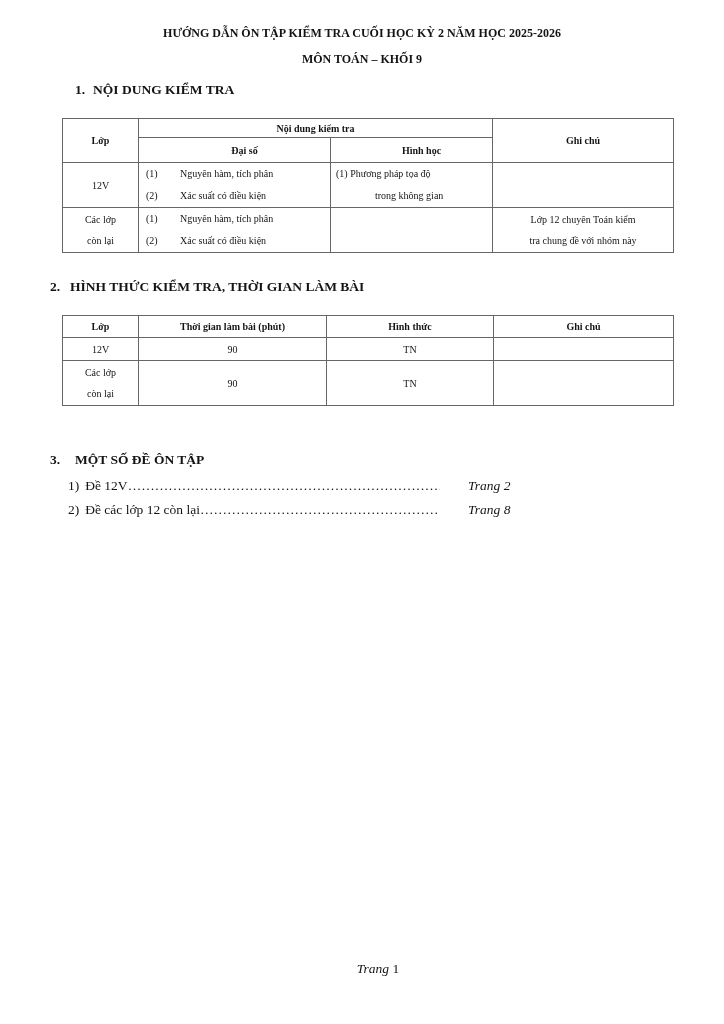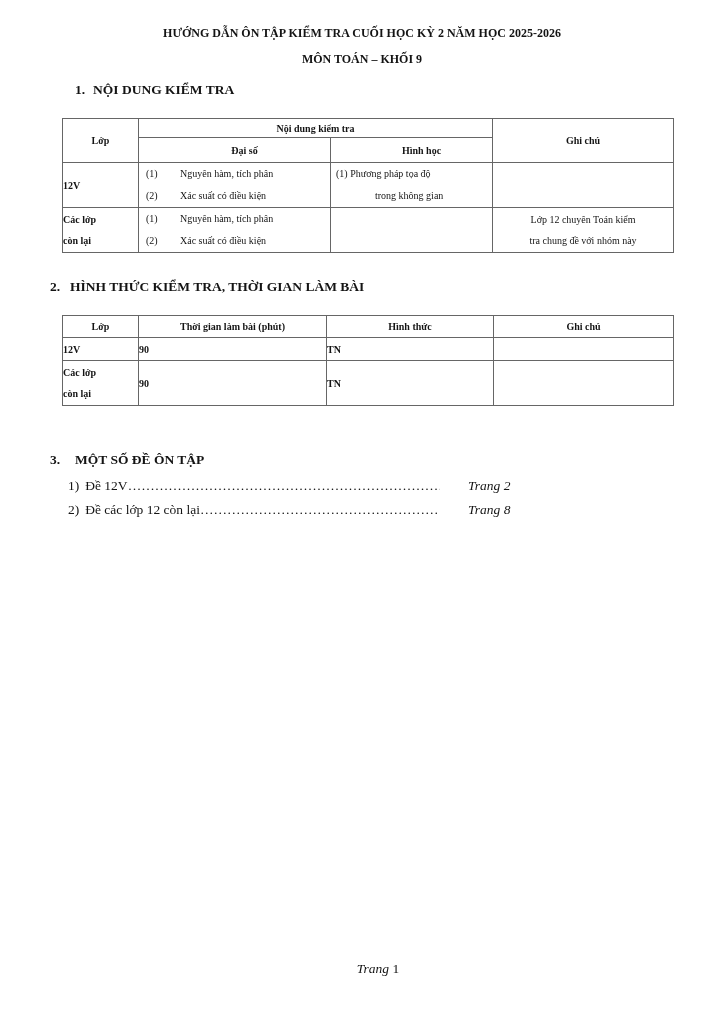--- a/index.html
+++ b/index.html
@@ -62,21 +62,21 @@
   table.doc-table th { font-weight: bold; text-align: center; }
   .t1 { margin-top: 7px; }
   .t1 .hrow1 th { height: 19px; }
   .t1 .hrow2 th { height: 25px; padding-left: 20px; }
   .t1 .drow1 td { height: 44px; }
   .t1 .drow2 td { height: 42px; }
   .t2 { margin-top: 5px; }
   .t2 .hrow th { height: 22px; }
   .t2 .drow1 td { height: 23px; }
   .t2 .drow2 td { height: 45px; }
-  td.c-center { line-height: 21px; font-weight: bold; }
+  td.c-center { text-align: center; line-height: 21px; }
   td.c-alg { text-align: left; }
   .alg-line { display: flex; padding-left: 7px; line-height: 22px; }
   .alg-marker { flex: none; width: 34px; }
   td.c-geo { text-align: left; line-height: 22px; }
   .geo-l1 { padding-left: 5px; }
   .geo-l2 { padding-left: 44px; }
   td.c-note { text-align: center; line-height: 21px; }
   
   .toc { margin: 6px 0 0 68px; }
   .toc-line { display: flex; align-items: baseline; line-height: 24px; }

